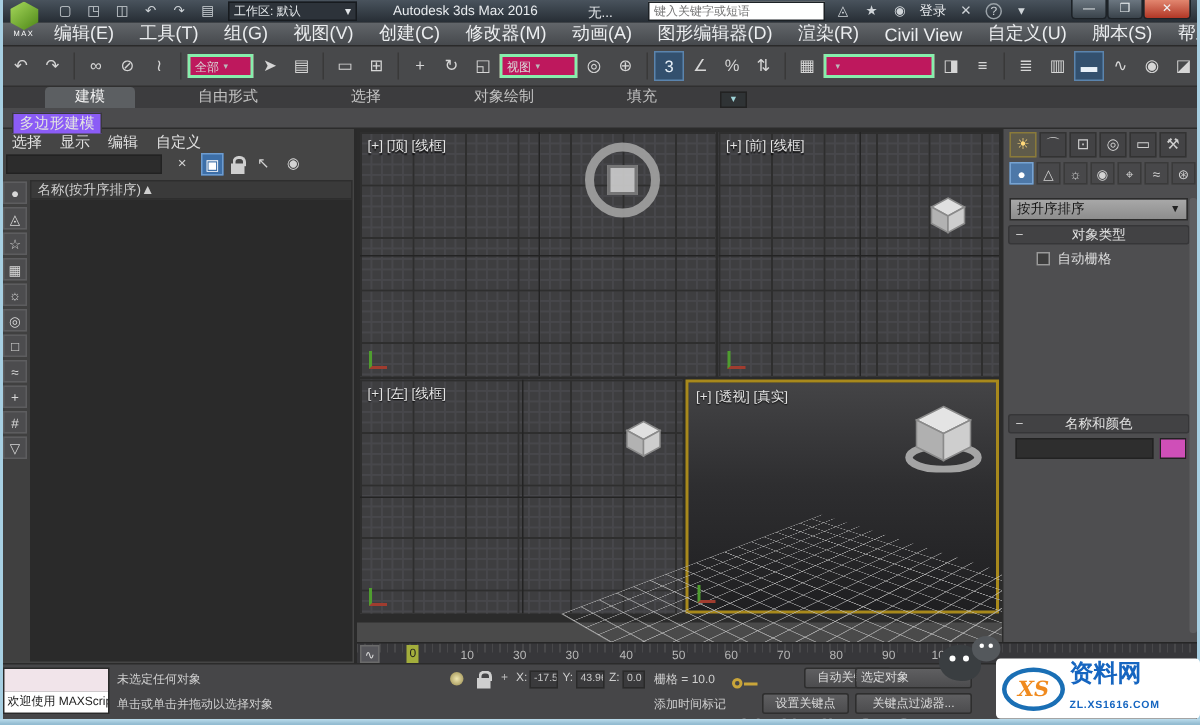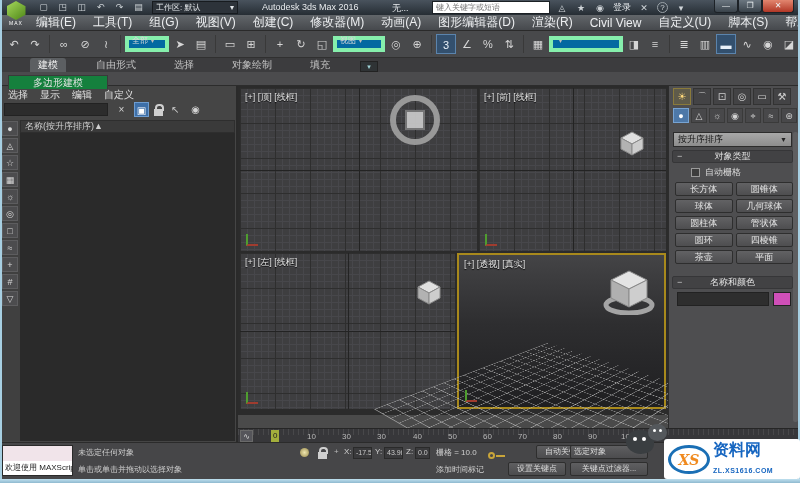--- a/index.html
+++ b/index.html
@@ -29,29 +29,29 @@
   .winbtns .wb{width:24px;height:13px;font-size:8px;line-height:12px;text-align:center;color:#eef2f4;background:linear-gradient(#6b7680,#3a434b);border:1px solid #1d2227;border-top:none;border-radius:0 0 3px 3px}
   .winbtns .close{width:32px;background:linear-gradient(#e2866f,#b13726)}
   
   #menubar{left:0;top:15px;width:800px;height:15px;background:linear-gradient(#62666a,#46494d);display:flex;align-items:center;gap:17px;padding-left:36px;z-index:15}
   #menubar .mi{font-size:12px;color:#eceef0;white-space:nowrap}
   
   #toolbar{left:0;top:30px;width:800px;height:28px;background:#48494b;border-top:1px solid #2a2a2a;border-bottom:1px solid #303030;display:flex;align-items:center;gap:1px;padding:0 4px;z-index:10}
   .ticon{width:20px;height:20px;font-size:11px;line-height:20px;text-align:center;color:#d6d6d6;flex:0 0 auto}
   .ticon.hl{background:#33506e;border:1px solid #5b84ad;color:#e8f0f8}
   .tsep{width:1px;height:18px;background:#393939;margin:0 3px;flex:0 0 auto}
-  .tdd{height:16px;background:#0369a1;border:4px solid #86efac;color:#d9d9d9;font-size:8px;line-height:14px;display:flex;align-items:flex-end;gap:3px;padding:0 3px;flex:0 0 auto}
+  .tdd{height:16px;background:#be185d;border:2px solid #86efac;color:#d9d9d9;font-size:8px;line-height:14px;display:flex;align-items:flex-start;gap:3px;padding:0 3px;flex:0 0 auto}
   .tdd .caret{font-size:6px;color:#bbb}
   
   #ribbontabs{left:0;top:58px;width:800px;height:14px;background:#3c3c3e;display:flex;align-items:flex-end;gap:22px;padding-left:30px;z-index:5}
-  .rtab{font-size:10px;color:#c3c3c3;padding:0 8px;line-height:14px}
+  .rtab{font-size:10px;color:#c3c3c3;padding:0 20px;line-height:14px}
   .rtab.active{background:#5c5f62;color:#f2f2f2;border-radius:3px 3px 0 0}
   #ribmin{width:18px;height:11px;background:#2f3335;border:1px solid #222;color:#9fd4d8;font-size:7px;line-height:10px;text-align:center}
   #ribbonsub{left:0;top:72px;width:800px;height:14px;background:#4b4b4d;border-bottom:1px solid #2c2c2c;z-index:5}
-  #polytab{margin-left:8px;display:inline-block;background:#15803d;border:1px solid #3a3a3a;border-bottom:none;color:#e2e2e2;font-size:10px;line-height:13px;padding:0 24px}
+  #polytab{margin-left:8px;display:inline-block;background:#8b5cf6;border:1px solid #3a3a3a;border-bottom:none;color:#e2e2e2;font-size:10px;line-height:13px;padding:0 4px}
   
   #explorer{left:0;top:86px;width:238px;height:356px;background:#454545;border-right:2px solid #2a2a2a}
   .se-menu{position:absolute;left:8px;top:2px;display:flex;gap:12px}
   .se-menu .mi{font-size:10px;color:#e0e0e0}
   #se-search{position:absolute;left:4px;top:17px;width:104px;height:13px;background:#2c2c2c;border:1px solid #222}
   .se-tools{position:absolute;left:114px;top:16px;display:flex;gap:5px;align-items:center}
   .se-tools .si{width:15px;height:15px;font-size:10px;line-height:15px;text-align:center;color:#d3d3d3}
   .se-tools .si.hl{background:#3d6fa8;border:1px solid #6d9cd0;color:#fff}
   #se-header{position:absolute;left:20px;top:34px;right:1px;height:13px;background:#3a3a3a;border:1px solid #2e2e2e;color:#cfcfcf;font-size:9px;line-height:11px;padding:0 4px;display:flex;justify-content:flex-start}
   #se-strip{position:absolute;left:1px;top:34px;width:19px;bottom:1px;background:#404040;display:flex;flex-direction:column;gap:2px;padding:1px 1px}
@@ -352,32 +352,20 @@
       <span>按升序排序</span>
       <span class="caret">▼</span>
     </div>
     <div class="rollhead" style="top:64px">
       <span class="minus">−</span>
       <span>对象类型</span>
     </div>
     <div class="cbrow">
       <span class="cbox"></span>
       <span class="cblabel">自动栅格</span>
-    </div>
-    <div id="objgrid">
-      <span class="obtn">长方体</span>
-      <span class="obtn">圆锥体</span>
-      <span class="obtn">球体</span>
-      <span class="obtn">几何球体</span>
-      <span class="obtn">圆柱体</span>
-      <span class="obtn">管状体</span>
-      <span class="obtn">圆环</span>
-      <span class="obtn">四棱锥</span>
-      <span class="obtn">茶壶</span>
-      <span class="obtn">平面</span>
     </div>
     <div class="rollhead" style="top:190px">
       <span class="minus">−</span>
       <span>名称和颜色</span>
     </div>
     <div id="namerow">
       <input id="namefield" value="" style="">
       <span id="swatch" style="background:#cf4fb8"></span>
     </div>
     <div id="cp-scroll"></div>

